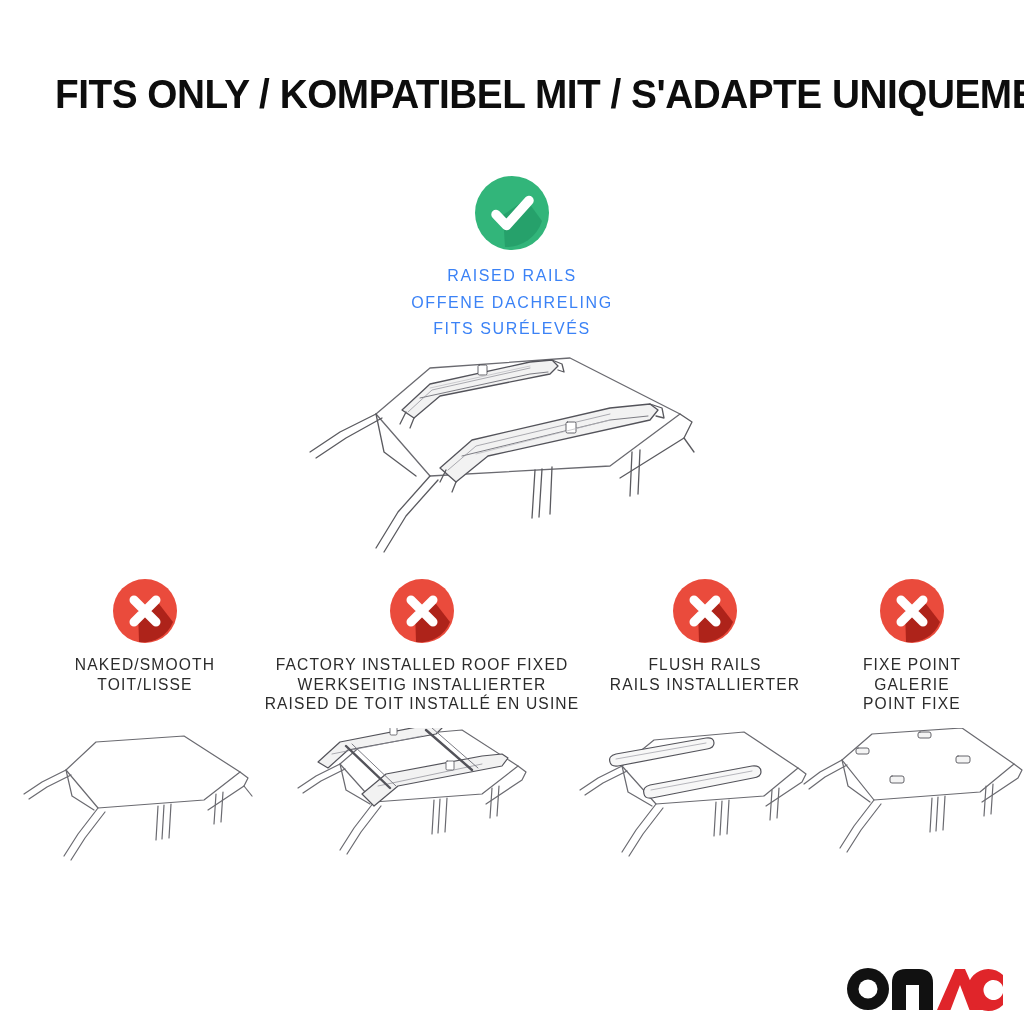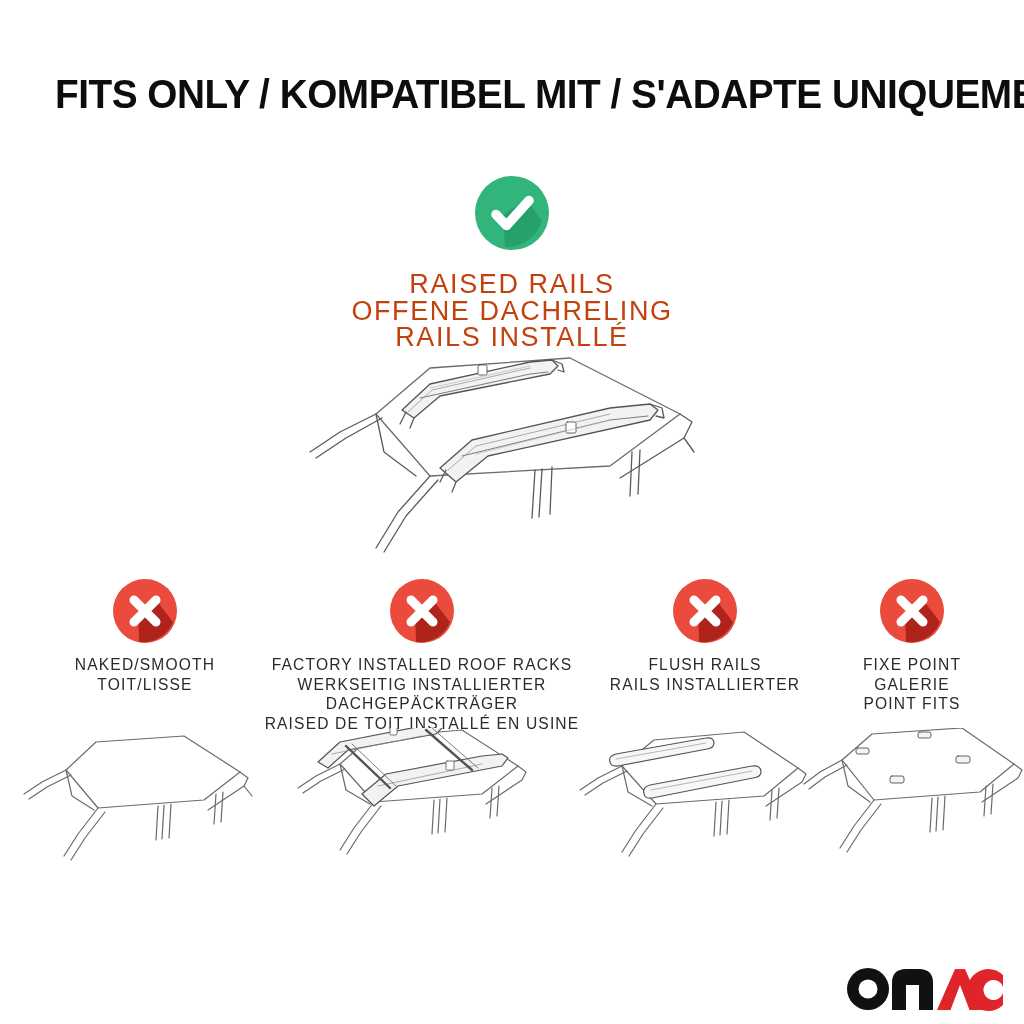--- a/index.html
+++ b/index.html
@@ -43,25 +43,25 @@
   }
   .icon-badge {
     width: 76px;
     height: 76px;
     margin: 0 auto;
     position: relative;
   }
   .icon-badge svg { display: block; width: 76px; height: 76px; }
 
   .good-labels {
-    margin-top: 20px;
-    font-size: 27px;
+    margin-top: 12px;
+    font-size: 16px;
     line-height: 26.5px;
     letter-spacing: 1.6px;
-    color: #c2410c;
+    color: #3b82f6;
     font-family: "Liberation Sans", sans-serif;
     font-weight: normal;
   }
   .good-labels div { white-space: nowrap; }
 
   
   .hero-drawing {
     position: absolute;
     left: 280px;
     top: 348px;
@@ -127,21 +127,21 @@
       <svg viewBox="0 0 76 76">
         <circle cx="38" cy="38" r="37" fill="#32b57a"></circle>
         <path d="M29 40 L52 24 L68 46 A37 37 0 0 1 31 72 Z" fill="#259d68" opacity="0.85"></path>
         <path d="M22 39.5 L32.5 50.5 L55 25.5" fill="none" stroke="#ffffff" stroke-width="9.5" stroke-linecap="round" stroke-linejoin="round"></path>
       </svg>
     </div>
 
     <div class="good-labels">
       <div>RAISED RAILS</div>
       <div>OFFENE DACHRELING</div>
-      <div>RAILS INSTALLÉ</div>
+      <div>FITS SURÉLEVÉS</div>
     </div>
   </div>
 
   <div class="hero-drawing">
     <svg viewBox="0 0 470 220" fill="none" stroke="#5a5a5f" stroke-width="1.3" stroke-linecap="round" stroke-linejoin="round">
 
       <path d="M96 66 L150 20 L290 10 L400 66 L330 118 L150 128 Z" fill="#ffffff" stroke="#6a6a70"></path>
 
       <path d="M400 66 L412 74 L404 90 L340 130"></path>
       <path d="M150 128 L118 164 L96 200"></path>
@@ -194,23 +194,22 @@
 
   <div class="bad-col col-2">
     <div class="icon-badge">
       <svg viewBox="0 0 66 66">
         <circle cx="33" cy="33" r="32" fill="#ea4b3c"></circle>
         <path d="M26 32 L44 22 L61 44 A32 32 0 0 1 27 64 Z" fill="#a81f18" opacity="0.92"></path>
         <path d="M22 22 L44 44 M44 22 L22 44" stroke="#ffffff" stroke-width="9" stroke-linecap="round"></path>
       </svg>
     </div>
     <div class="bad-labels">
-      <div>FACTORY INSTALLED ROOF RACKS</div>
+      <div>FACTORY INSTALLED ROOF FIXED</div>
       <div>WERKSEITIG INSTALLIERTER</div>
-      <div>DACHGEPÄCKTRÄGER</div>
       <div>RAISED DE TOIT INSTALLÉ EN USINE</div>
     </div>
   </div>
 
   <div class="bad-col col-3">
     <div class="icon-badge">
       <svg viewBox="0 0 66 66">
         <circle cx="33" cy="33" r="32" fill="#ea4b3c"></circle>
         <path d="M26 32 L44 22 L61 44 A32 32 0 0 1 27 64 Z" fill="#a81f18" opacity="0.92"></path>
         <path d="M22 22 L44 44 M44 22 L22 44" stroke="#ffffff" stroke-width="9" stroke-linecap="round"></path>
@@ -226,21 +225,21 @@
     <div class="icon-badge">
       <svg viewBox="0 0 66 66">
         <circle cx="33" cy="33" r="32" fill="#ea4b3c"></circle>
         <path d="M26 32 L44 22 L61 44 A32 32 0 0 1 27 64 Z" fill="#a81f18" opacity="0.92"></path>
         <path d="M22 22 L44 44 M44 22 L22 44" stroke="#ffffff" stroke-width="9" stroke-linecap="round"></path>
       </svg>
     </div>
     <div class="bad-labels">
       <div>FIXE POINT</div>
       <div>GALERIE</div>
-      <div>POINT FITS</div>
+      <div>POINT FIXE</div>
     </div>
   </div>
 
   <div class="bottom-drawing bd-1">
     <svg viewBox="0 0 262 150" fill="none" stroke="#6a6a70" stroke-width="1.2" stroke-linecap="round" stroke-linejoin="round">
       <path d="M58 42 L88 14 L176 8 L232 44 L196 72 L90 80 Z" fill="#ffffff"></path>
       <path d="M232 44 L240 50 L236 58 L200 82"></path>
       <path d="M90 80 L70 106 L56 128"></path>
       <path d="M97 84 L77 110 L63 132"></path>
       <path d="M58 42 L34 54 L16 66"></path>

